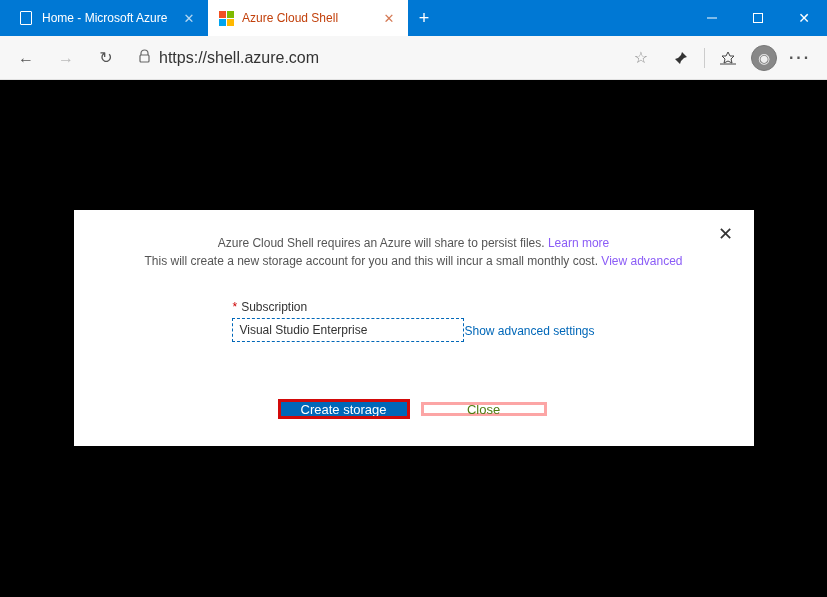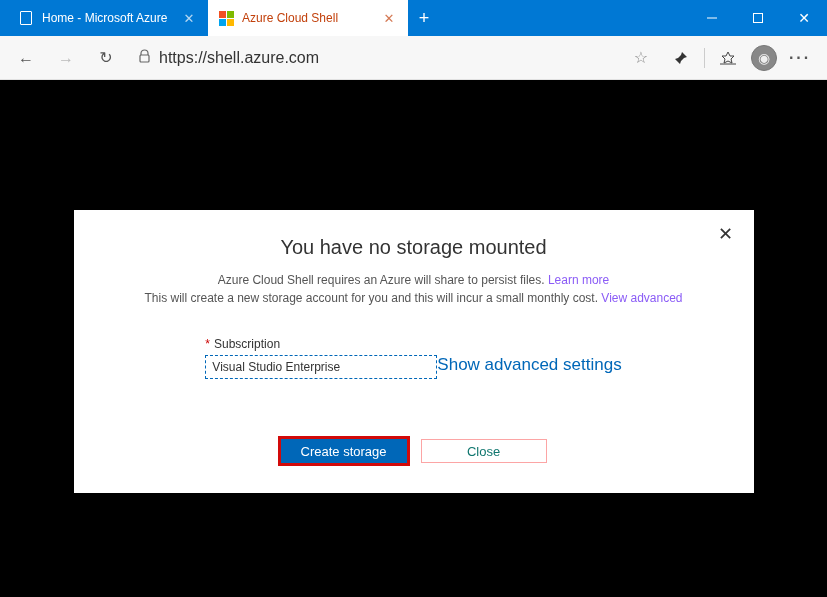--- a/index.html
+++ b/index.html
@@ -39,26 +39,26 @@
     .modal .close-x { position:absolute; top:14px; right:18px; font-size:18px; color:#333; width:20px; height:20px; display:flex; align-items:center; justify-content:center; }
     .modal h2 { font-weight:400; font-size:20px; text-align:center; color:#333; margin-top:2px; margin-bottom:12px; }
     .desc { text-align:center; font-size:12px; color:#555; line-height:1.5; }
     .desc a, .link { color:#8b5cf6; text-decoration:none; cursor:pointer; }
 
     .form-row { display:flex; align-items:flex-end; justify-content:center; margin-top:30px; }
     .field { display:flex; flex-direction:column; }
     .field-label { font-size:12px; color:#333; margin-bottom:4px; }
     .field-label .req { color:#c00; margin-right:4px; }
     .select-box { width:232px; height:24px; border:1px dashed #0067b8; padding:0 6px; font-size:12px; color:#333; display:flex; align-items:center; background:#fff; }
-    .adv-link { font-size:17px; color:#0067b8; padding-bottom:4px; }
+    .adv-link { font-size:12px; color:#0067b8; padding-bottom:4px; }
 
     .buttons { display:flex; justify-content:center; gap:14px; margin-top:60px; }
-    .btn { min-width:126px; height:24px; display:flex; align-items:center; justify-content:center; font-size:13px; cursor:pointer; }
+    .btn { min-width:126px; height:14px; display:flex; align-items:center; justify-content:center; font-size:13px; cursor:pointer; }
     .btn-primary { background:#0067b8; color:#fff; border:1px solid #0067b8; outline:3px solid #d20a0a; outline-offset:0; }
-    .btn-secondary { background:#fff; color:#0f766e; border:1px solid #fca5a5; }
+    .btn-secondary { background:#fff; color:#4d7c0f; border:3px solid #fca5a5; }
 
     
     .ms-logo { display:grid; grid-template-columns:7px 7px; grid-template-rows:7px 7px; gap:1px; }
     .ms-logo span:nth-child(1){background:#f25022;} .ms-logo span:nth-child(2){background:#7fba00;}
     .ms-logo span:nth-child(3){background:#00a4ef;} .ms-logo span:nth-child(4){background:#ffb900;}
     .page-icon { width:12px; height:14px; border:1px solid #fff; border-radius:1px; position:relative; }
   </style>
 </head>
 <body>
 
@@ -130,21 +130,20 @@
     <div class="tool-btn">
         <span class="avatar">◉</span>
       </div>
     <div class="tool-btn more-dots">···</div>
   </div>
 </div>
 
 <div class="content">
   <div class="modal">
     <div class="close-x">✕</div>
-    <h2>You have no storage mounted</h2>
     <div class="desc">
       <span>Azure Cloud Shell requires an Azure will share to persist files. </span><a class="link">Learn more</a><br>
       <span>This will create a new storage account for you and this will incur a small monthly cost. </span><a class="link">View advanced</a>
     </div>
 
     <div class="form-row">
       <div class="field">
         <div class="field-label"><span class="req">*</span><span>Subscription</span></div>
         <div class="select-box">
             <span>Visual Studio Enterprise</span>

